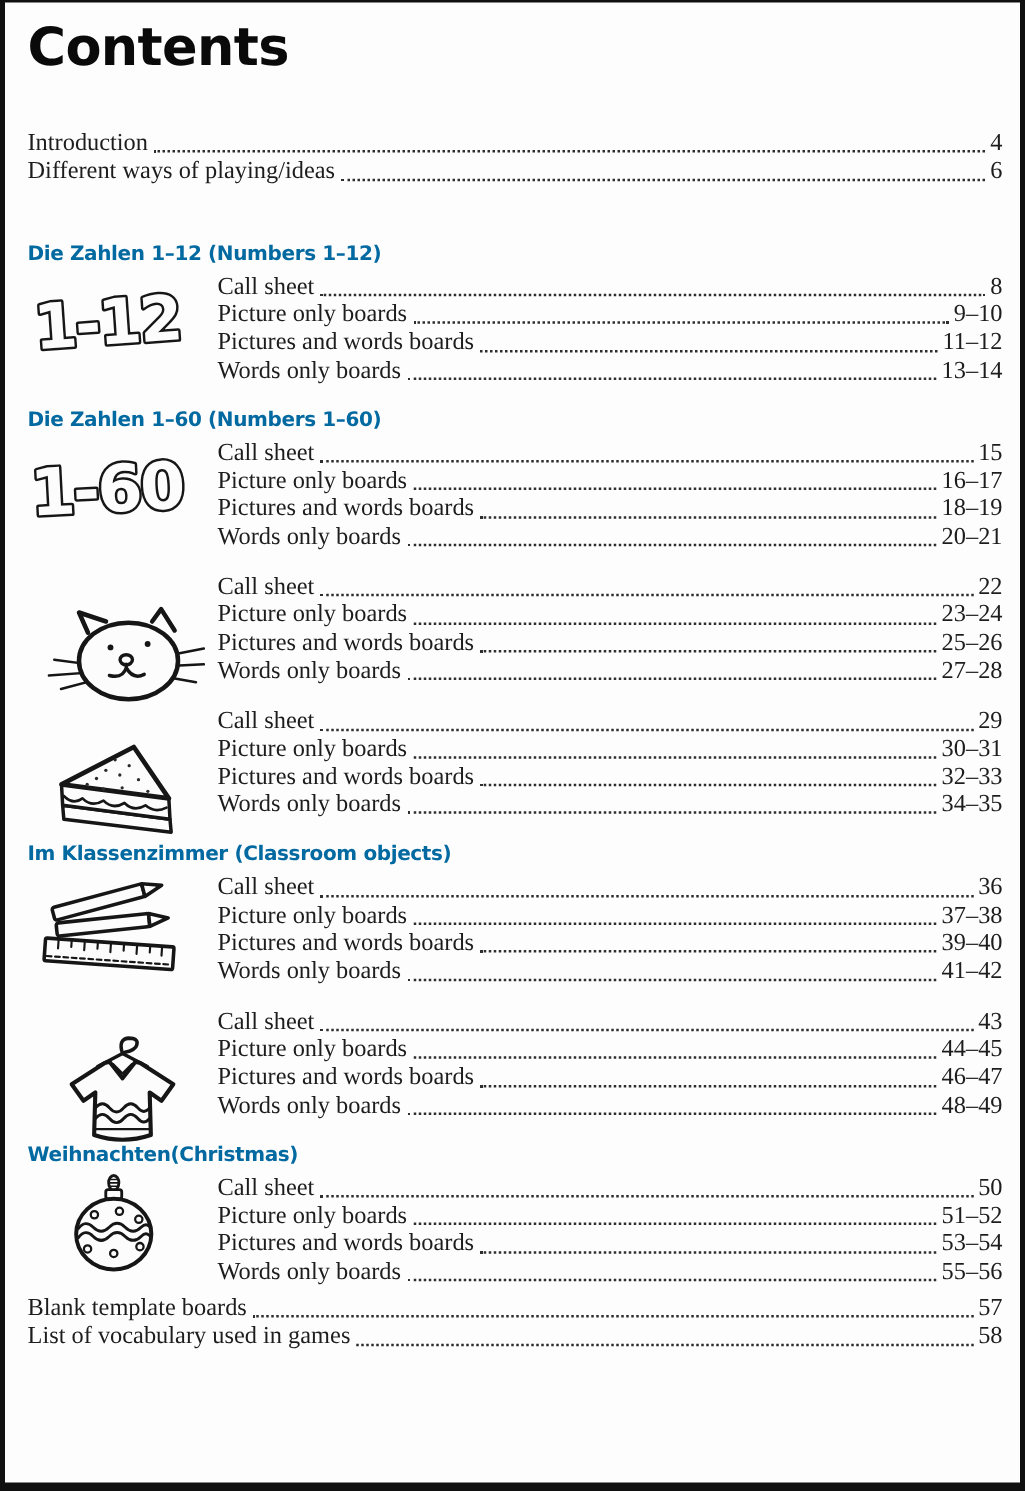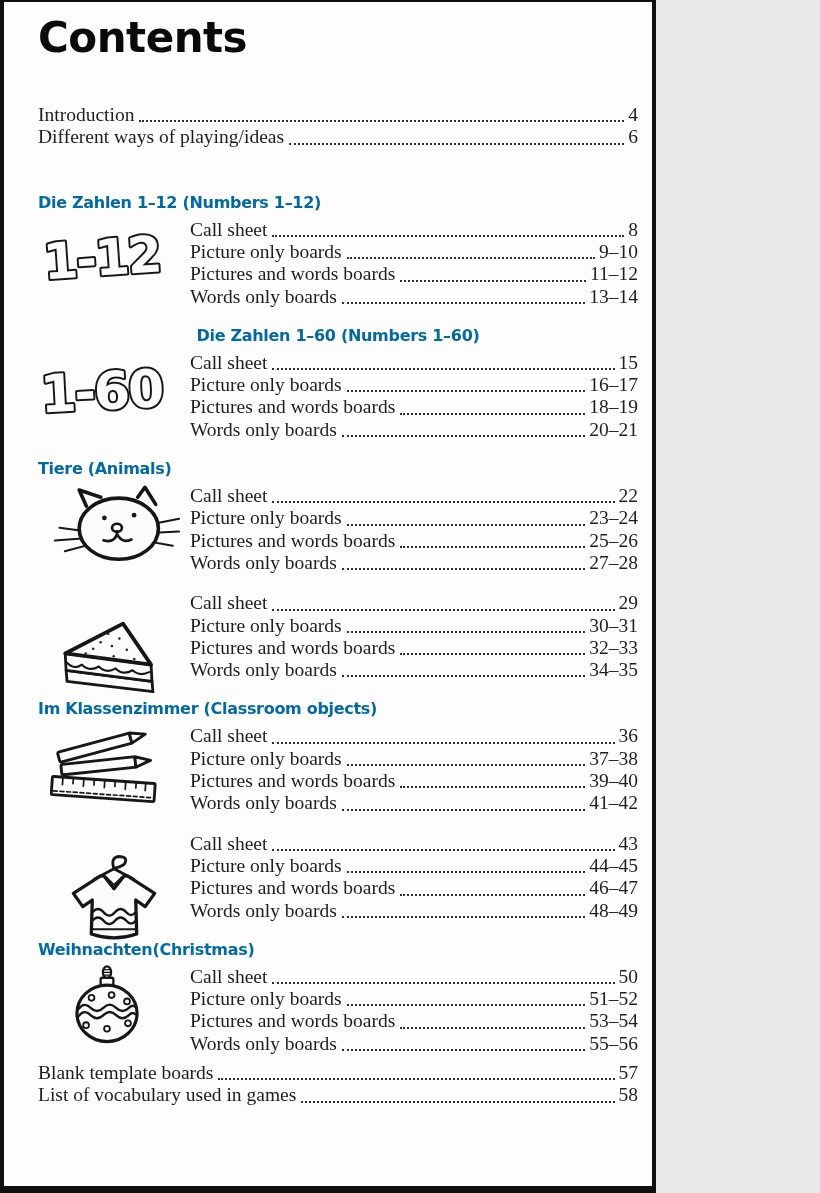--- a/index.html
+++ b/index.html
@@ -1,23 +1,23 @@
 <!DOCTYPE html>
 <html><head>
 <meta charset="utf-8">
 <style>
   html,body{margin:0;padding:0;background:#e8e8e8;}
   .page{
-    width:656px;height:1193px;box-sizing:border-box;
+    width:820px;height:1193px;box-sizing:border-box;
     background:#fdfdfd;
     border-top:2px solid #101010;
     border-left:4px solid #101010;
     border-right:4px solid #101010;
     border-bottom:7px solid #101010;
-    padding:0 14px 0 34px;
+    padding:0 14px 0 18px;
     overflow:hidden;
     font-family:"Liberation Serif", serif;
     color:#1d1d1d;
   }
   .title{
     font-family:"DejaVu Sans", sans-serif;
     font-weight:bold;
     font-size:42px;
     letter-spacing:-0.5px;
     color:#0a0a0a;
@@ -36,21 +36,21 @@
   .dots{
     flex:1 1 auto;
     border-bottom:2.4px dotted #2e2e2e;
     margin:0 4px 4px 5px;
     align-self:flex-end;
     min-width:20px;
   }
   .pg{flex:0 0 auto;}
   .section{position:relative;margin-top:18px;}
   .section:nth-of-type(1){margin-top:44px;}
-  .section:nth-of-type(2){text-align:center;}
+  .section:nth-of-type(2){}
   .sec-h{
     font-family:"DejaVu Sans", sans-serif;
     font-weight:bold;
     font-size:16px;
     line-height:20px;
     letter-spacing:-0.3px;
     color:#0369a1;
     margin:0;
   }
   .entries{margin-left:152px;margin-top:6px;}
@@ -147,21 +147,20 @@
       </div>
       <div class="row">
         <span class="lbl">Words only boards</span>
         <span class="dots"></span>
         <span class="pg">20–21</span>
       </div>
     </div>
   </section>
 
   <section class="section">
-    <h2 class="sec-h">Tiere (Animals)</h2>
     <div class="icon-box ib-3">
       <svg viewBox="0 0 140 88">
         <line class="ink" x1="6" y1="46" x2="44" y2="51" stroke-width="2.2"></line>
         <line class="ink" x1="1" y1="60" x2="42" y2="57" stroke-width="2.2"></line>
         <line class="ink" x1="12" y1="72" x2="46" y2="63" stroke-width="2.2"></line>
         <line class="ink" x1="98" y1="44" x2="139" y2="36" stroke-width="2.2"></line>
         <line class="ink" x1="100" y1="52" x2="139" y2="50" stroke-width="2.2"></line>
         <line class="ink" x1="98" y1="60" x2="132" y2="66" stroke-width="2.2"></line>
         <path class="ink fillw" d="M36 22 L28 4 L52 12" stroke-width="4"></path>
         <path class="ink fillw" d="M93 12 L101 1 L113 20" stroke-width="4"></path>

